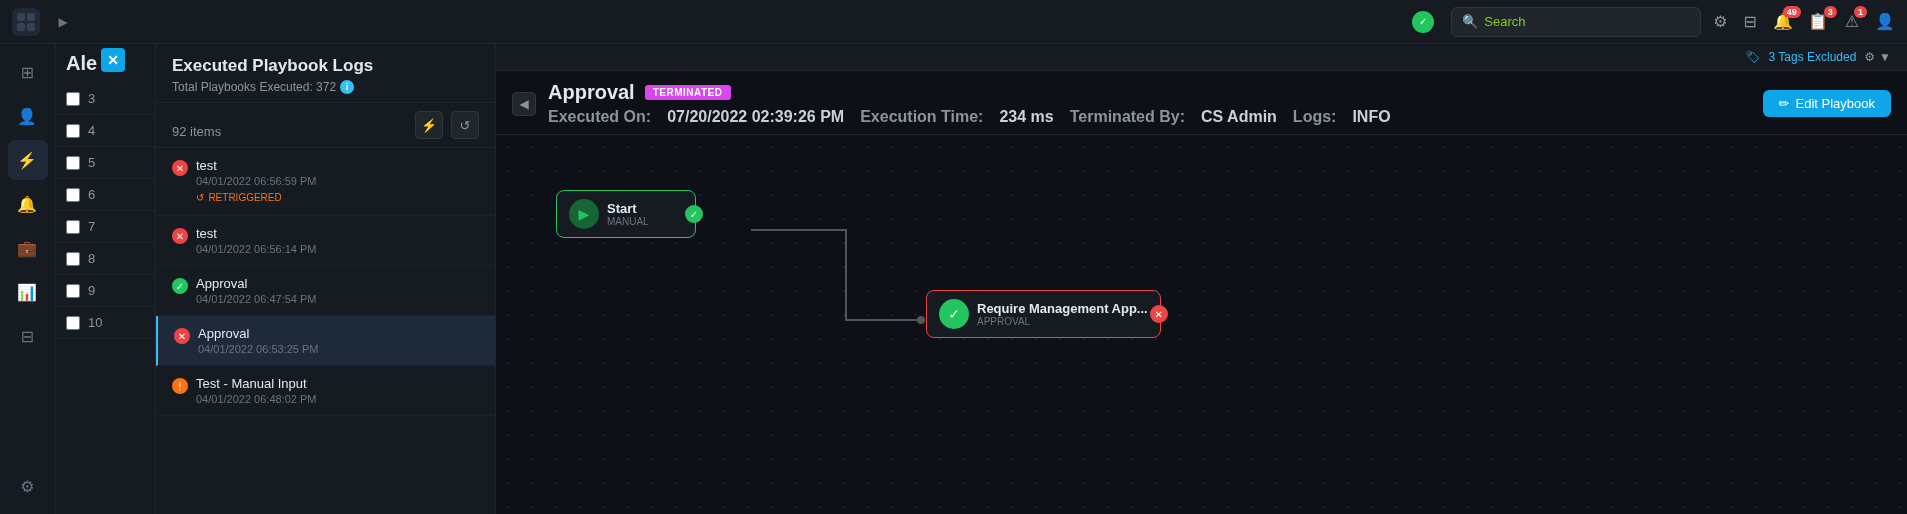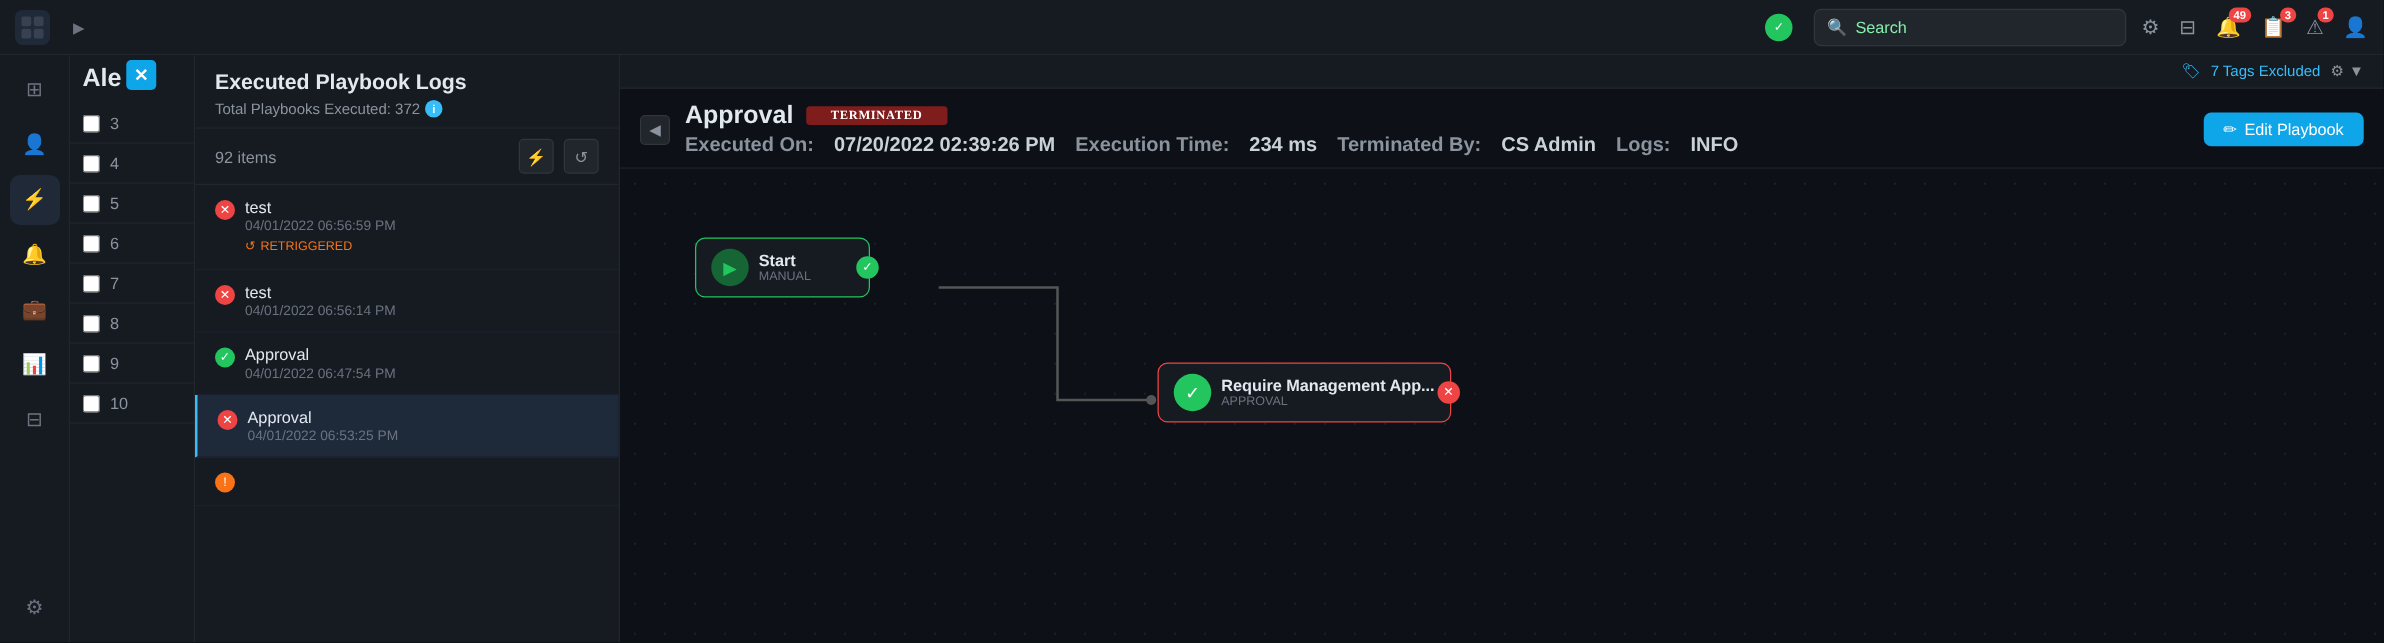--- a/index.html
+++ b/index.html
@@ -187,21 +187,21 @@
     }
     .logs-subtitle {
       font-size: 12px;
       color: #8b949e;
       display: flex;
       align-items: flex-start;
       gap: 4px;
     }
     .logs-toolbar {
       display: flex;
-      align-items: center;
+      align-items: flex-end;
       justify-content: space-between;
       padding: 8px 16px;
       border-bottom: 1px solid #21262d;
     }
     .logs-count {
       font-size: 13px;
       color: #8b949e;
     }
     .logs-tools {
       display: flex;
@@ -298,28 +298,27 @@
       color: #8b949e;
       font-size: 12px;
       cursor: pointer;
     }
     .playbook-name {
       font-size: 20px;
       font-weight: 600;
       color: #e2e8f0;
     }
     .status-badge {
-      background: #7f1d1d;
+      background: #d946ef;
       color: #fff;
       font-size: 10px;
       font-weight: 700;
-      padding: 2px 20px;
+      padding: 2px 8px;
       border-radius: 3px;
       letter-spacing: 0.5px;
-      font-family: Liberation Serif, serif;
     }
     .edit-btn {
       background: #0ea5e9;
       color: #fff;
       border: none;
       border-radius: 6px;
       padding: 6px 16px;
       font-size: 13px;
       font-weight: 500;
       cursor: pointer;
@@ -513,21 +512,21 @@
       <rect x="10" y="10" width="8" height="8" rx="2" fill="#374151"></rect>
     </svg>
   </div>
   <div class="nav-play-btn">▶</div>
   <div class="nav-spacer"></div>
   <div class="nav-green-dot">
     <div class="green-circle">✓</div>
   </div>
   <div class="search-bar">
     <span>🔍</span>
-    <span style="color:#86efac;">Search</span>
+    <span style="color:#84cc16;">Search</span>
   </div>
   <div class="nav-icons">
     <div class="nav-icon-item">⚙</div>
     <div class="nav-icon-item">⊟</div>
     <div class="nav-icon-item">
       🔔
       <span class="badge">49</span>
     </div>
     <div class="nav-icon-item">
       📋
@@ -646,30 +645,34 @@
       <div class="log-item selected">
         <div class="log-status-icon status-red">✕</div>
         <div class="log-content">
           <div class="log-name">Approval</div>
           <div class="log-date">04/01/2022 06:53:25 PM</div>
         </div>
       </div>
 
       <div class="log-item">
         <div class="log-status-icon status-orange">!</div>
+        <div class="log-content">
+          <div class="log-name">Test - Manual Input</div>
+          <div class="log-date">04/01/2022 06:48:02 PM</div>
+        </div>
       </div>
     </div>
   </div>
 
   <div class="main-content">
 
     <div class="top-content-bar">
       <div class="tags-excluded">
         <span>🏷</span>
-        <span>7 Tags Excluded</span>
+        <span>3 Tags Excluded</span>
       </div>
       <div class="tags-settings" style="margin-left:8px;">
         ⚙ <span>▼</span>
       </div>
     </div>
 
     <div class="content-header">
       <div class="content-header-left">
         <div class="collapse-btn">◀</div>
         <div>

